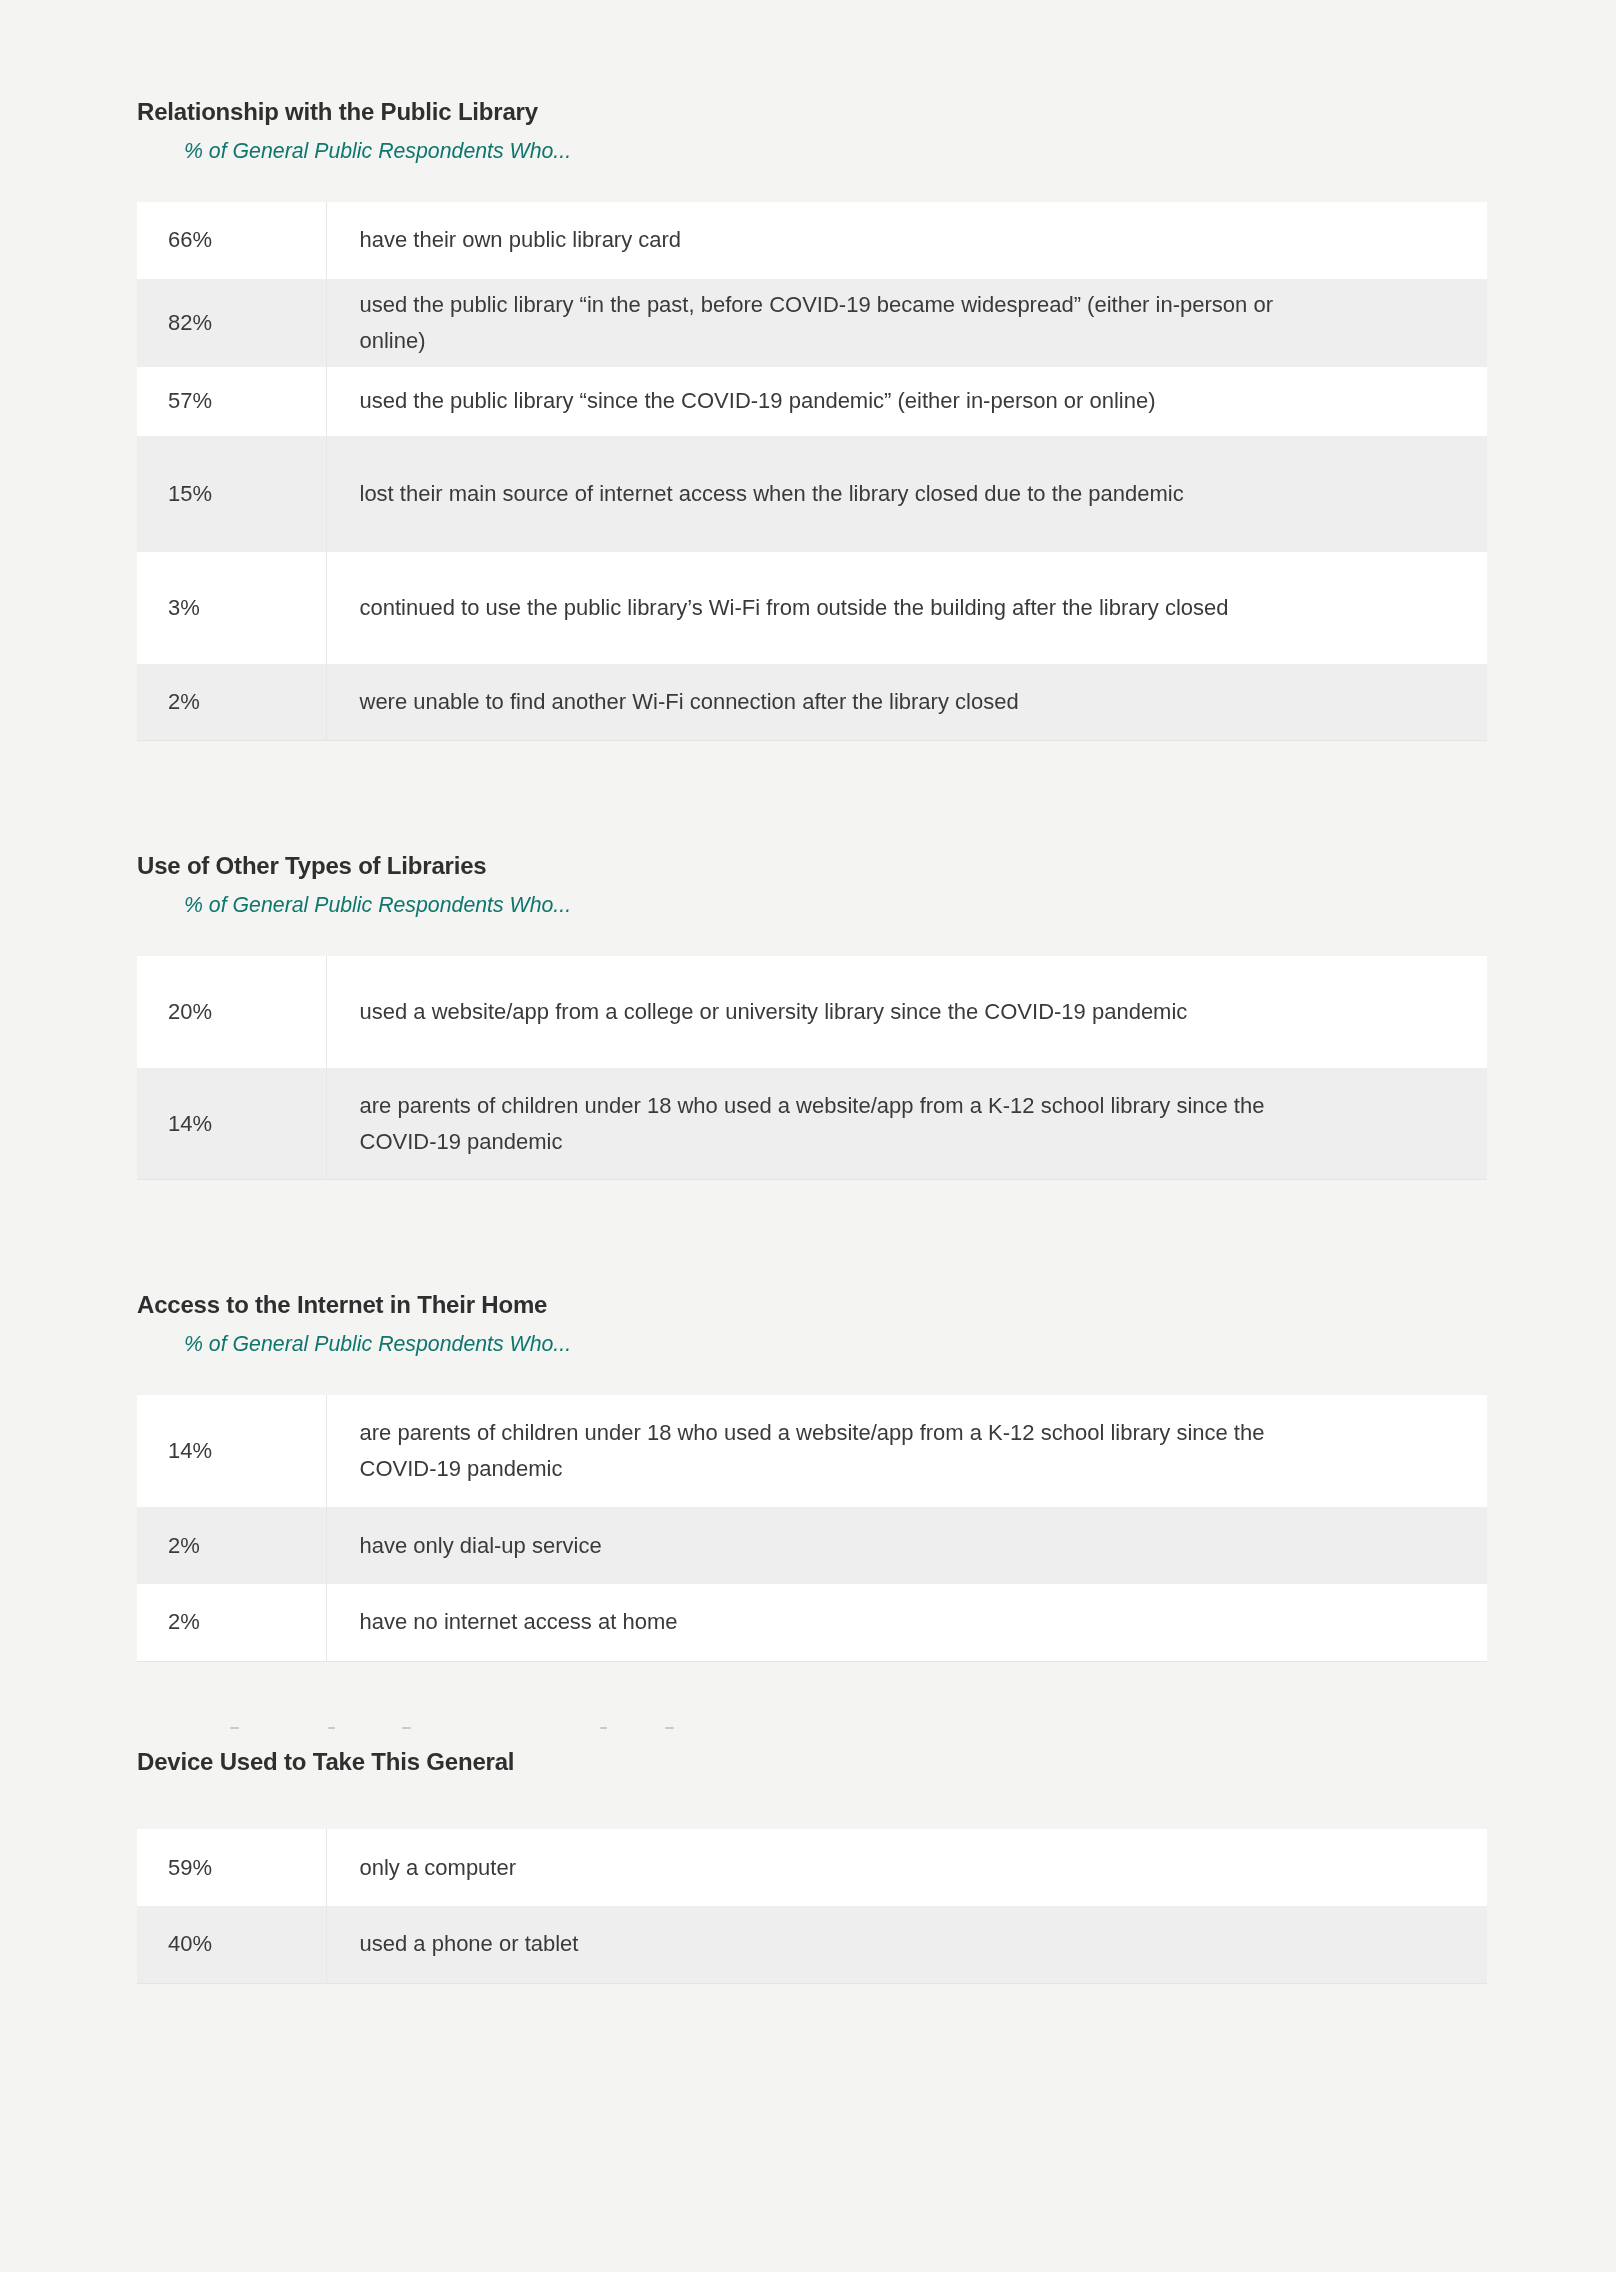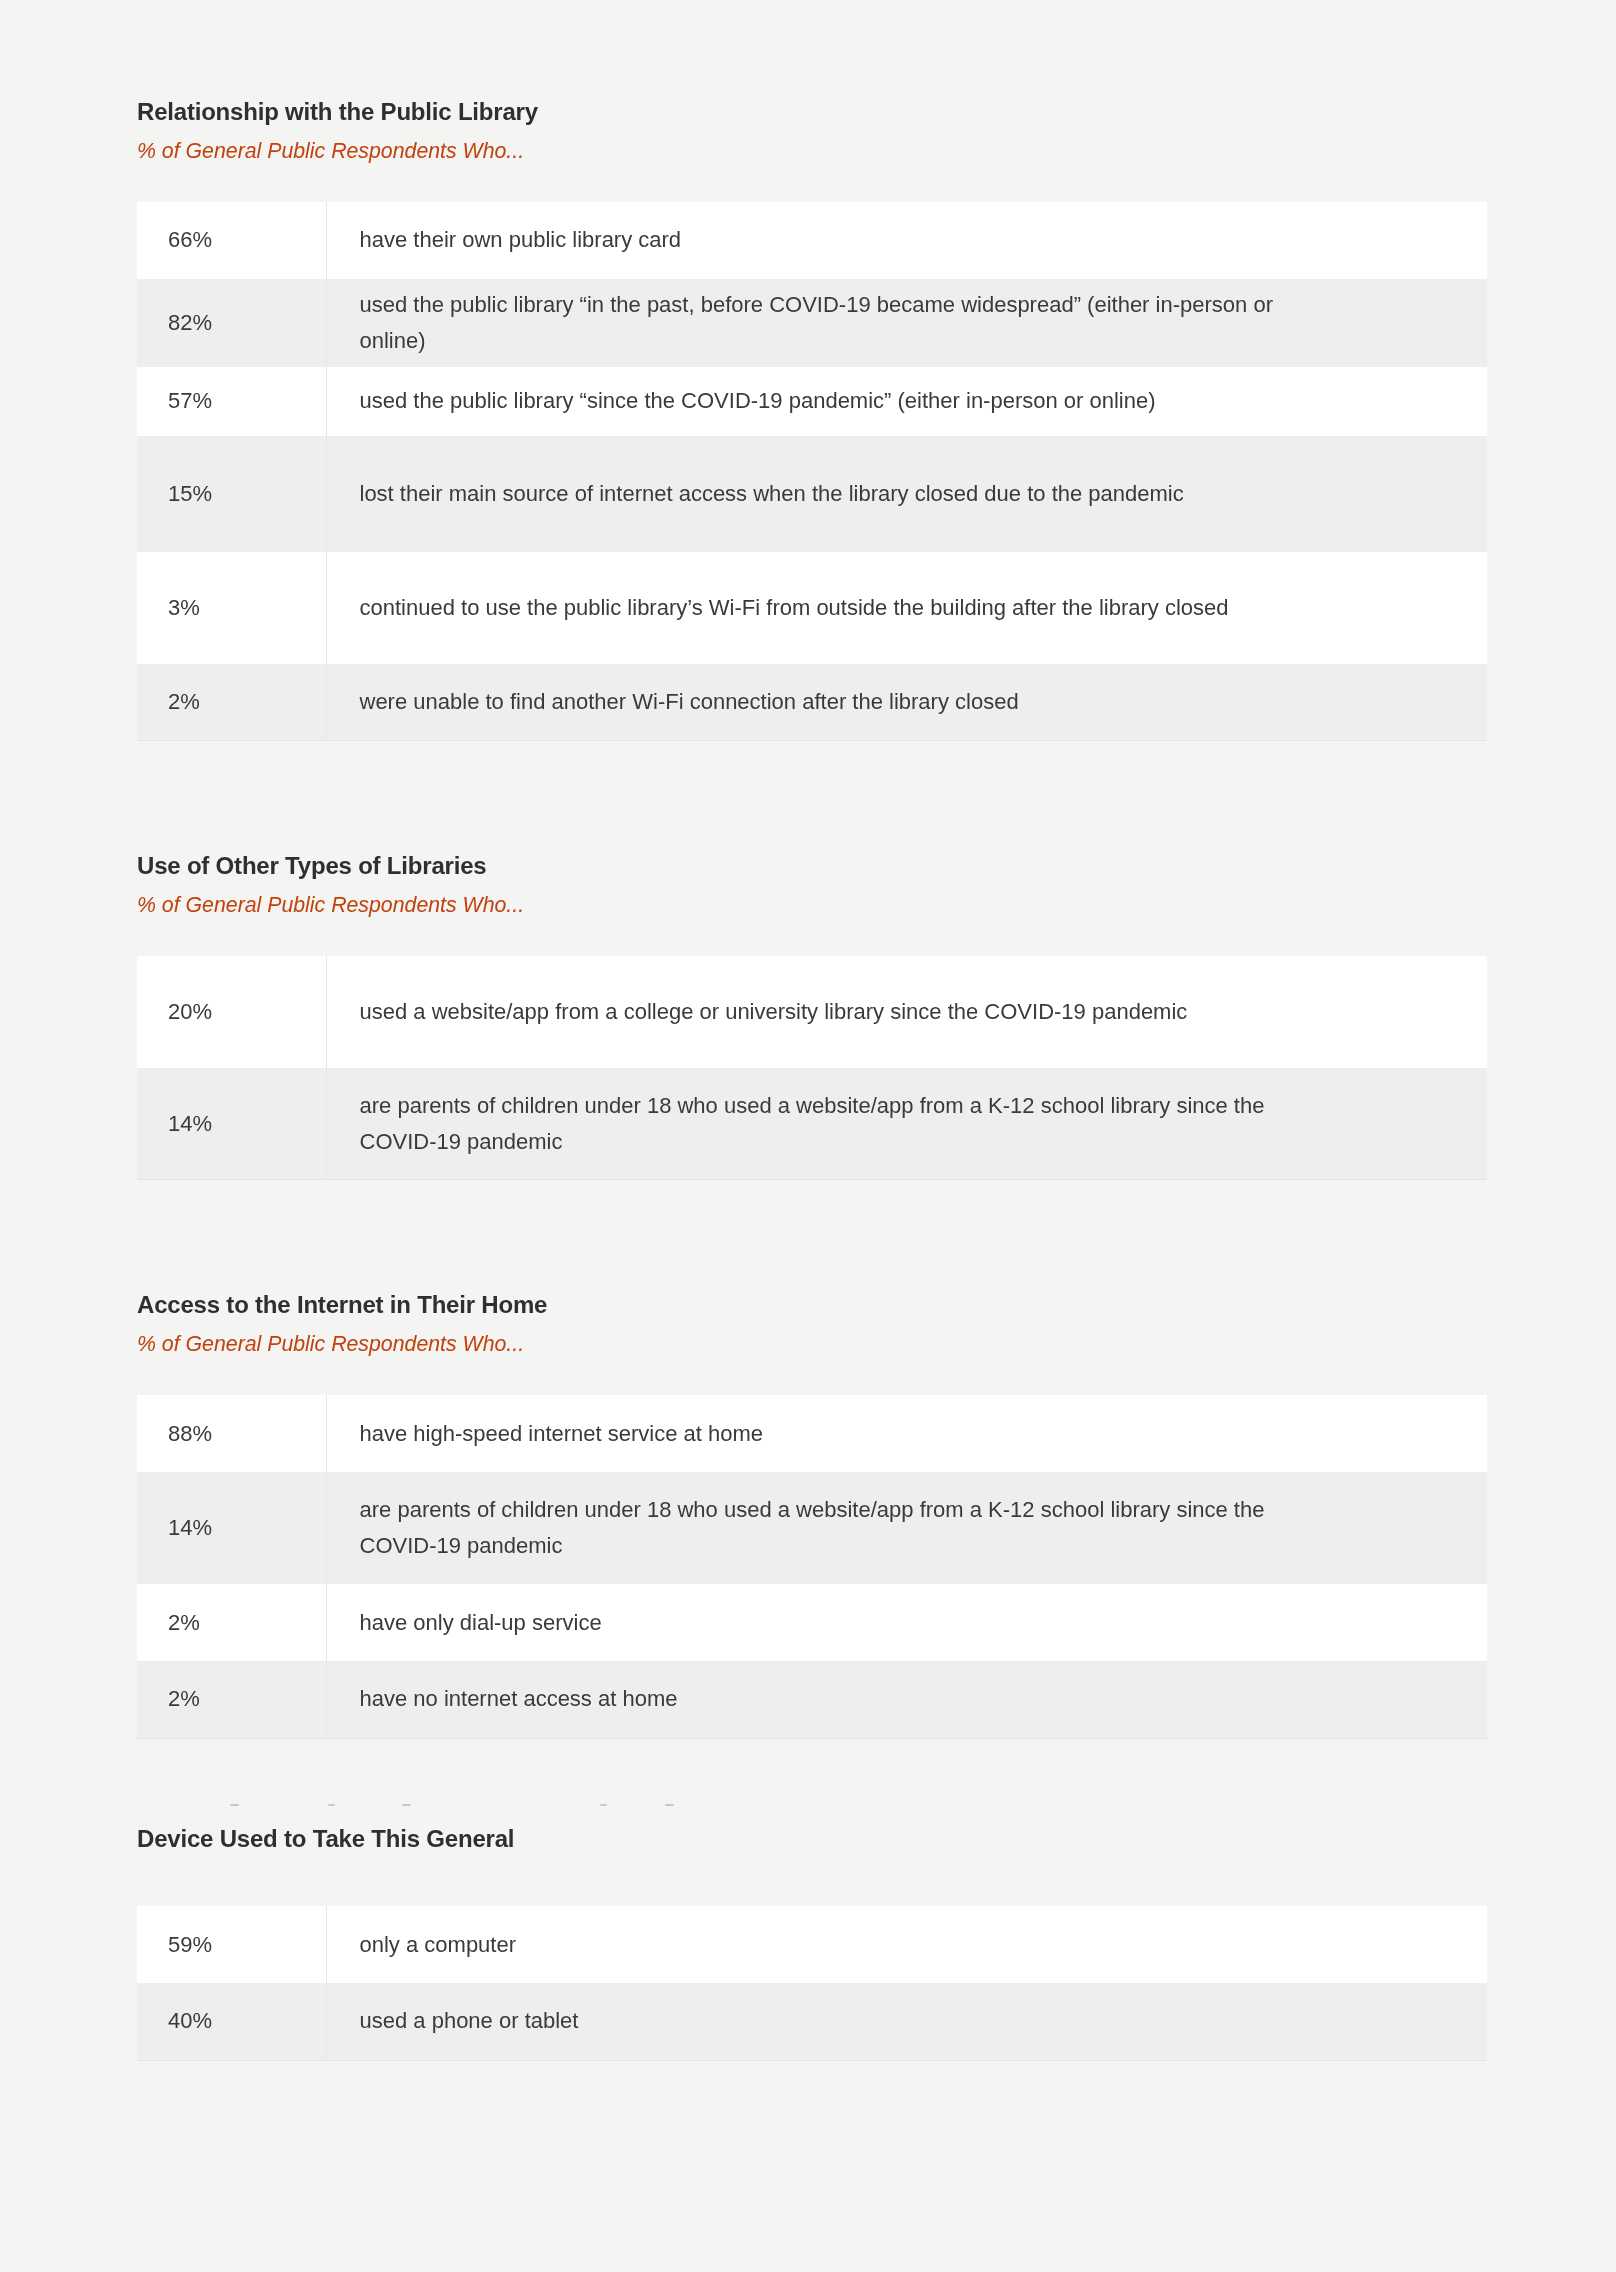--- a/index.html
+++ b/index.html
@@ -23,21 +23,22 @@
     line-height:40px;
     font-weight:700;
     color:#2f2f2f;
     letter-spacing:-0.2px;
   }
   .section-subtitle {
     margin-top:5.7px;
     font-size:21.3px;
     line-height:27px;
     font-style:italic;
-    color:#c2410c;
+    color:#0f766e;
+    margin-left:47px;
   }
   .data-table {
     margin-top:37px;
     width:1350px;
     border-collapse:collapse;
     border-bottom:1.4px solid #e4e4e3;
   }
   .data-table tr:nth-child(odd)  { background:#ffffff; }
   .data-table tr:nth-child(even) { background:#eeeeee; }
   .data-table td {
@@ -155,26 +156,20 @@
 </tbody>
     </table>
   </section>
 
   <section class="section">
 
     <h2 class="section-title">Access to the Internet in Their Home</h2>
     <p class="section-subtitle">% of General Public Respondents Who...</p>
     <table class="data-table">
       <tbody>
-  <tr style="height: 77px;">
-    <td class="pct">88%</td>
-    <td class="desc">
-      <div class="desc-inner">have high-speed internet service at home</div>
-    </td>
-  </tr>
 
   <tr style="height: 112px;">
     <td class="pct">14%</td>
     <td class="desc">
       <div class="desc-inner">are parents of children under 18 who used a website/app from a K-12 school library since the COVID-19 pandemic</div>
     </td>
   </tr>
 
   <tr style="height: 77px;">
     <td class="pct">2%</td>

